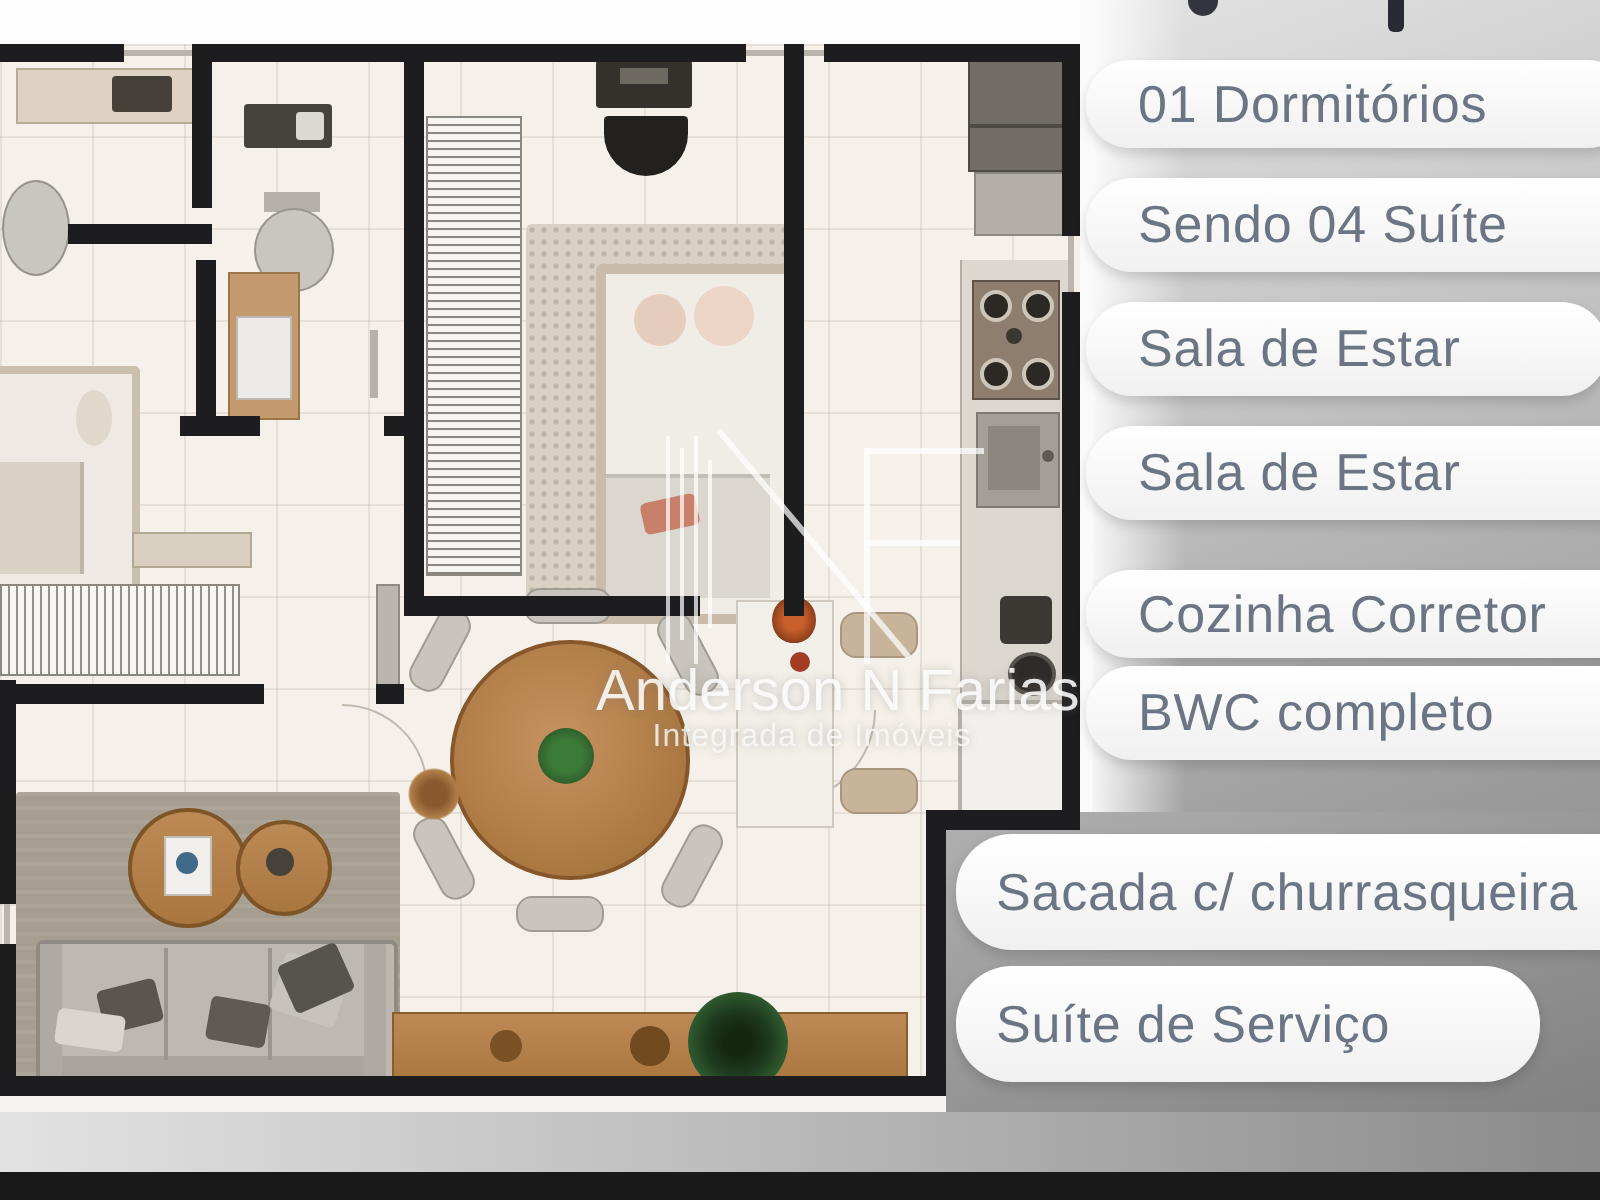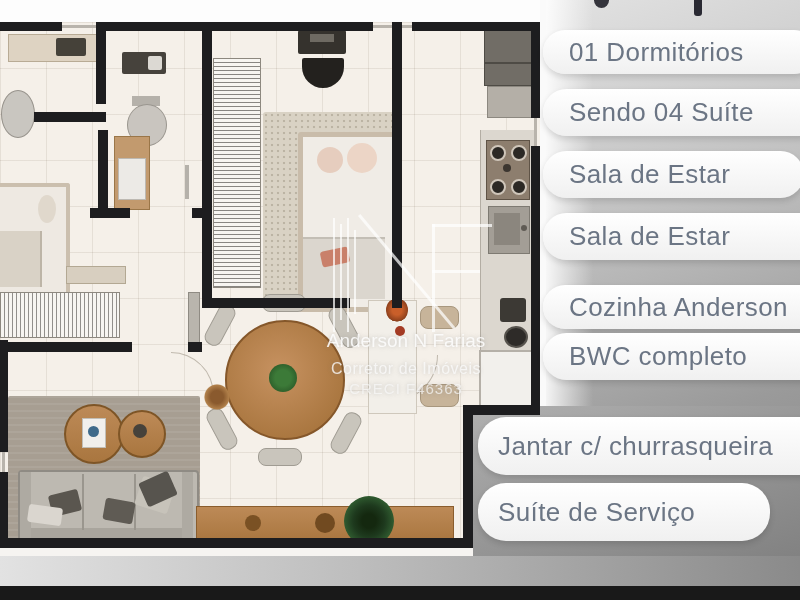--- a/index.html
+++ b/index.html
@@ -198,45 +198,44 @@
 
   <div class="abs" style="left:0;top:0;width:560px;height:600px;pointer-events:none;">
     <div class="wm-line" style="left:333px;top:218px;width:2px;height:114px;"></div>
     <div class="wm-line" style="left:340px;top:224px;width:2px;height:96px;"></div>
     <div class="wm-line" style="left:347px;top:218px;width:2px;height:114px;"></div>
     <div class="wm-line" style="left:354px;top:230px;width:2px;height:84px;"></div>
     <div class="wm-line" style="left:358px;top:216px;width:3px;height:148px;transform:rotate(-40deg);transform-origin:top left;"></div>
     <div class="wm-line" style="left:432px;top:224px;width:3px;height:108px;"></div>
     <div class="wm-line" style="left:432px;top:224px;width:60px;height:3px;"></div>
     <div class="wm-line" style="left:432px;top:270px;width:48px;height:3px;"></div>
-    <div class="wm-text" style="left:298px;top:330px;width:216px;font-size:19px;">Anderson N Farias</div>
-    <div class="wm-text" style="left:298px;top:360px;width:216px;font-size:16px;letter-spacing:.5px;color:rgba(250,250,250,.8);">Corretor de Imóveis</div>
-    <div class="wm-text" style="left:298px;top:380px;width:216px;font-size:15px;letter-spacing:1px;color:rgba(248,248,248,.72);">CRECI F46363</div>
+    <div class="wm-text" style="left:298px;top:330px;width:216px;font-size:29px;">Anderson N Farias</div>
+    <div class="wm-text" style="left:298px;top:360px;width:216px;font-size:16px;letter-spacing:.5px;color:rgba(250,250,250,.8);">Integrada de Imóveis</div>
   </div>
 
   <div class="pill" style="left:543px;top:30px;width:247px;height:44px;padding-left:26px;">
     <span>01 Dormitórios</span>
   </div>
   <div class="pill" style="left:543px;top:89px;width:254px;height:47px;padding-left:26px;">
     <span>Sendo 04 Suíte</span>
   </div>
   <div class="pill" style="left:543px;top:151px;width:235px;height:47px;padding-left:26px;">
     <span>Sala de Estar</span>
   </div>
   <div class="pill" style="left:543px;top:213px;width:257px;height:47px;padding-left:26px;">
     <span>Sala de Estar</span>
   </div>
   <div class="pill" style="left:543px;top:285px;width:300px;height:44px;padding-left:26px;">
-    <span>Cozinha Anderson</span>
+    <span>Cozinha Corretor</span>
   </div>
   <div class="pill" style="left:543px;top:333px;width:280px;height:47px;padding-left:26px;">
     <span>BWC completo</span>
   </div>
   <div class="pill" style="left:478px;top:417px;width:400px;height:58px;padding-left:20px;">
-    <span>Jantar c/ churrasqueira</span>
+    <span>Sacada c/ churrasqueira</span>
   </div>
   <div class="pill" style="left:478px;top:483px;width:272px;height:58px;padding-left:20px;">
     <span>Suíte de Serviço</span>
   </div>
 
   <div class="abs" style="left:0;top:556px;width:800px;height:30px;background:linear-gradient(to right,#e2e2e2,#bdbdbd 45%,#8a8a8a);"></div>
   <div class="abs" style="left:0;top:586px;width:800px;height:14px;background:#191919;"></div>
 
 </div>
 

